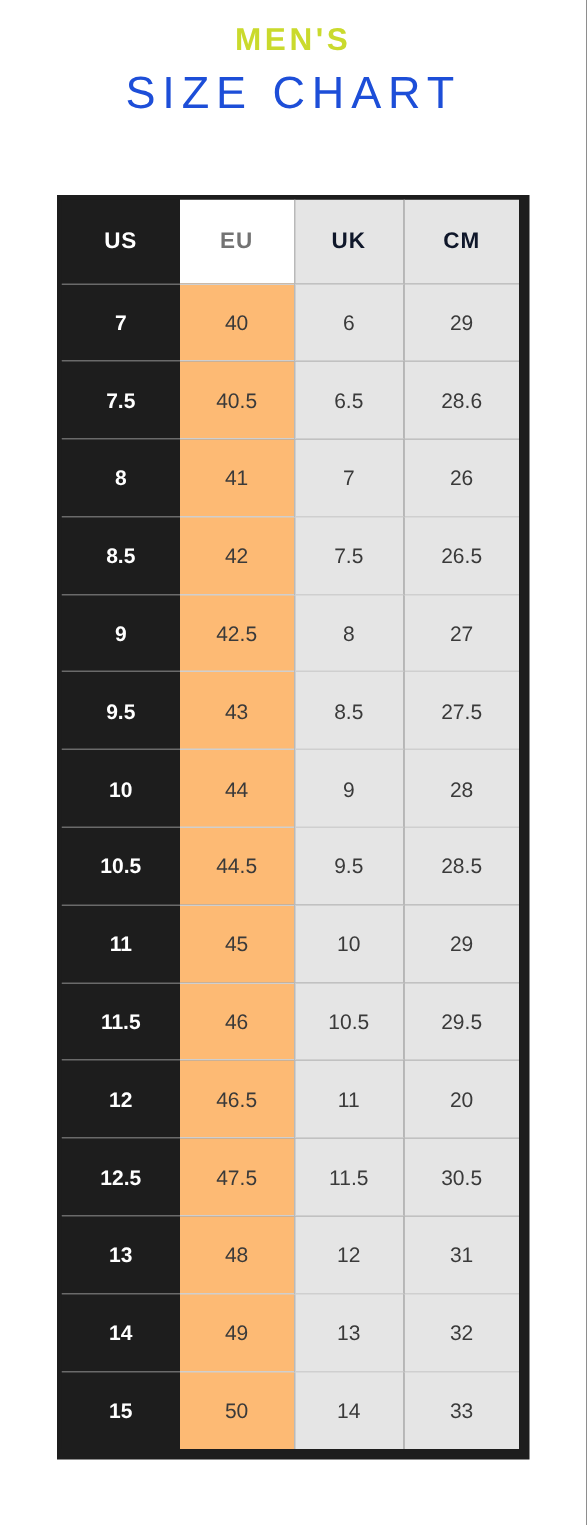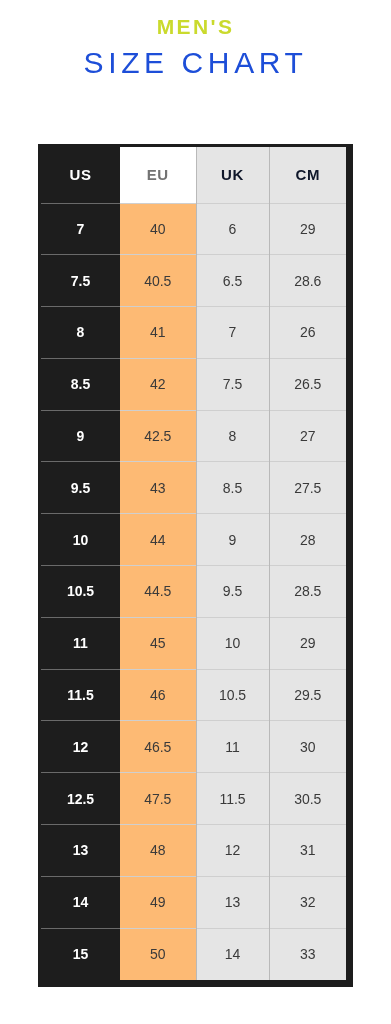--- a/index.html
+++ b/index.html
@@ -38,21 +38,21 @@
     font-weight: 300;
     letter-spacing: 4.6px;
     color: #1d4ed8;
     line-height: 1;
   }
 
   
   .chart-frame {
     position: absolute;
     left: 38px;
-    top: 144px;
+    top: 130px;
     width: 315px;
     height: 843px;
     background: #1d1d1d;
     box-sizing: border-box;
     padding: 3px 7px 7px 3px;
   }
   .chart-inner {
     width: 100%;
     height: 100%;
     background: #1d1d1d;
@@ -215,21 +215,21 @@
           <tr>
             <td class="c-us">11.5</td>
             <td class="c-eu">46</td>
             <td class="c-uk">10.5</td>
             <td class="c-cm">29.5</td>
           </tr>
           <tr>
             <td class="c-us">12</td>
             <td class="c-eu">46.5</td>
             <td class="c-uk">11</td>
-            <td class="c-cm">30</td>
+            <td class="c-cm">20</td>
           </tr>
           <tr>
             <td class="c-us">12.5</td>
             <td class="c-eu">47.5</td>
             <td class="c-uk">11.5</td>
             <td class="c-cm">30.5</td>
           </tr>
           <tr>
             <td class="c-us">13</td>
             <td class="c-eu">48</td>

